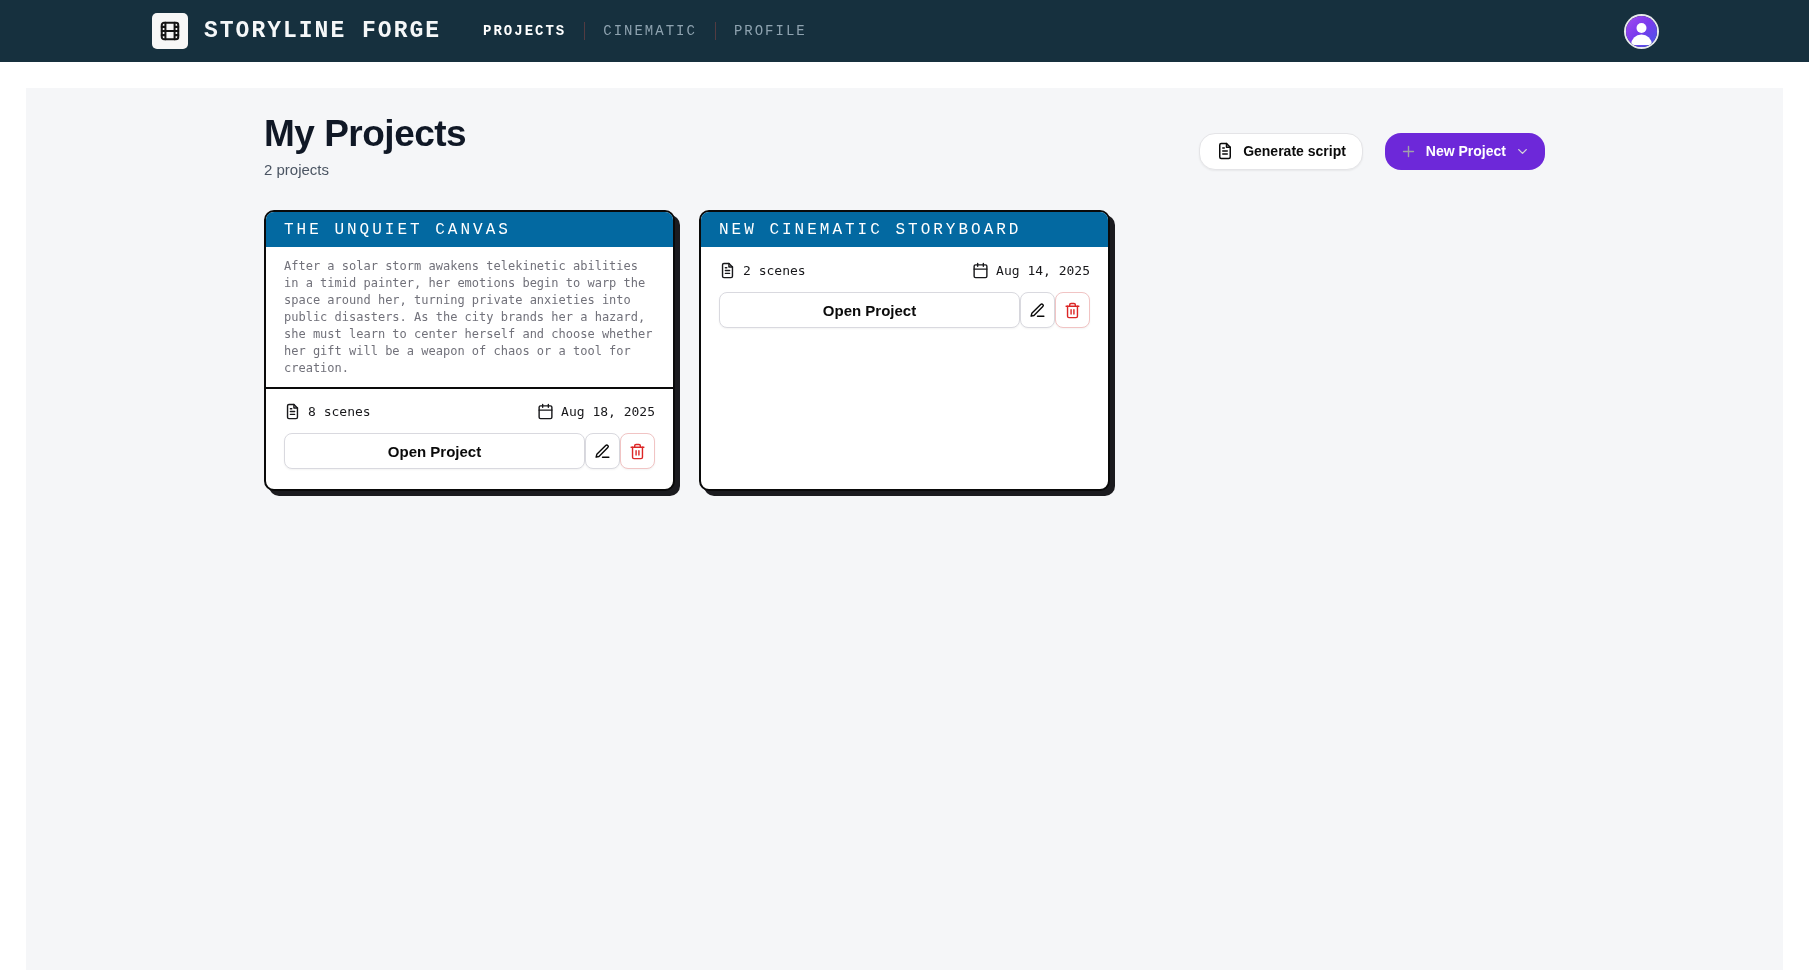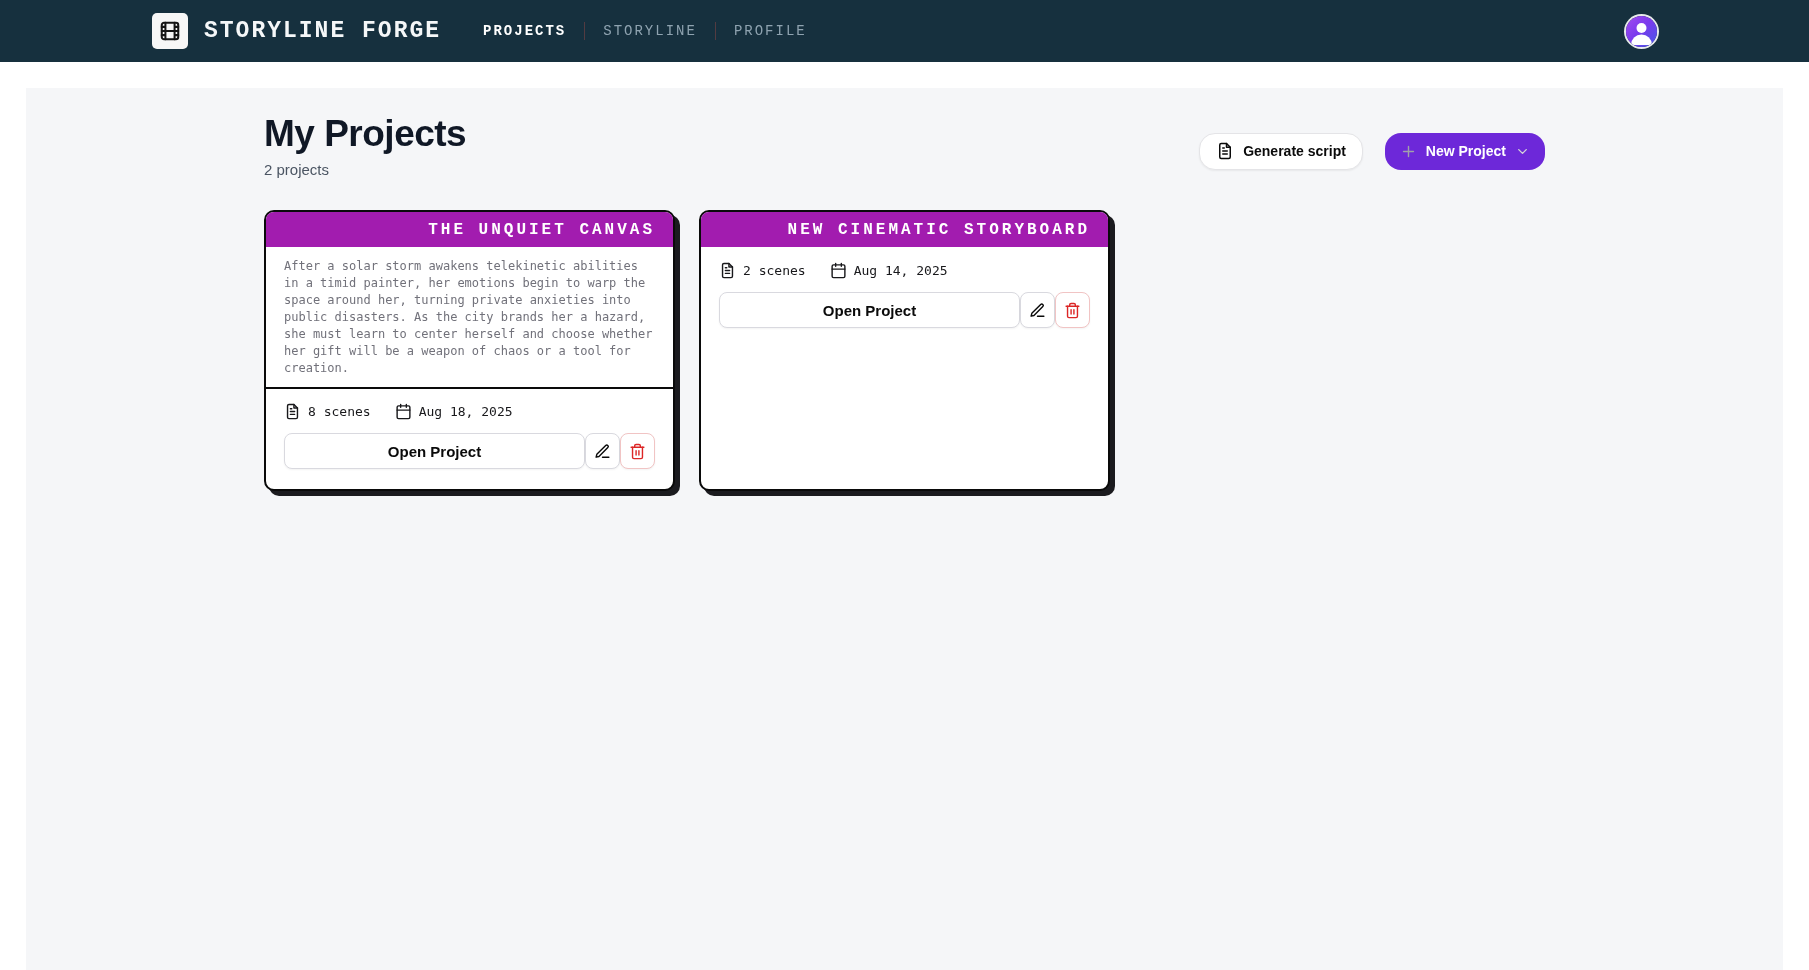--- a/index.html
+++ b/index.html
@@ -29,25 +29,25 @@
   .actions { display:flex; gap:10px; margin-top:11px; }
   .btn { height:37px; border-radius:16px; display:flex; align-items:center; justify-content:center; gap:9px; font-size:14px; font-weight:700; cursor:pointer; border:1px solid transparent; }
   .btn-light { background:#ffffff; border-color:#e4e4e7; color:#0a0a0a; padding:0 16px; box-shadow:0 1px 2px rgba(0,0,0,.06); }
   .btn-dark { background:#6d28d9; color:#ffffff; padding:12px 14px;margin-left:12px; }
   .btn-dark .plus { color:#a1a1aa; }
   .btn-dark .chev { color:#d4d4d8; }
 
   
   .cards { margin-top:32px; display:grid; grid-template-columns:repeat(3, 411px); gap:24px; }
   .card { width:411px; height:281px; background:#ffffff; border:2px solid #0a0a0a; border-radius:10px; box-shadow:5px 5px 0 0 #1b1b1f; overflow:hidden; display:flex; flex-direction:column; }
-  .card-header { background:#a21caf; color:#ffffff; padding:9px 18px 8px; font-family:"Liberation Mono", monospace; font-weight:700; font-size:16px; letter-spacing:3px; white-space:nowrap;text-align:right; }
+  .card-header { background:#0369a1; color:#ffffff; padding:9px 18px 8px; font-family:"Liberation Mono", monospace; font-weight:400; font-size:16px; letter-spacing:3px; white-space:nowrap; }
   .card-desc { padding:11px 18px 10px; font-family:"DejaVu Sans Mono", monospace; font-size:12px; line-height:17px; color:#71717a; border-bottom:2px solid #0a0a0a; }
   .card-footer { padding:14px 18px; }
   .card-body { padding:15px 18px; }
-  .meta-row { display:flex; align-items:center; gap:24px; font-family:"DejaVu Sans Mono", monospace; font-size:13px; color:#18181b; }
+  .meta-row { display:flex; align-items:center; gap:24px; font-family:"DejaVu Sans Mono", monospace; font-size:13px; color:#18181b;justify-content:space-between; }
   .meta-item { display:flex; align-items:center; gap:7px; }
   .btn-row { margin-top:13px; display:flex; gap:0; }
   .open-btn { flex:1; height:36px; background:#ffffff; border:1px solid #d9d9df; border-radius:8px; font-size:15px; font-weight:700; color:#0a0a0a; display:flex; align-items:center; justify-content:center; cursor:pointer; box-shadow:0 1px 2px rgba(0,0,0,.05); }
   .icon-btn { width:35px; height:36px; background:#ffffff; border:1px solid #d9d9df; border-radius:8px; display:flex; align-items:center; justify-content:center; cursor:pointer; box-shadow:0 1px 2px rgba(0,0,0,.05); }
   .icon-btn.danger { border-color:#f1c4c4; }
 
   svg { display:block; }
 </style>
 </head>
 <body>
@@ -60,21 +60,21 @@
           <rect x="3" y="3" width="18" height="18" rx="2.5"></rect>
           <path d="M7 3v18M17 3v18M3 7.5h4M3 12h18M3 16.5h4M17 7.5h4M17 16.5h4"></path>
         </svg>
       </span>
     </div>
     <div class="brand">STORYLINE FORGE</div>
 
     <nav class="nav">
       <a class="nav-link active">PROJECTS</a>
       <span class="nav-sep"></span>
-      <a class="nav-link inactive">STORYLINE</a>
+      <a class="nav-link inactive">CINEMATIC</a>
       <span class="nav-sep"></span>
       <a class="nav-link inactive">PROFILE</a>
     </nav>
 
     <div class="avatar">
       <span>
         <svg width="31" height="31" viewBox="0 0 31 31">
           <circle cx="15.5" cy="12" r="5" fill="#ffffff"></circle>
           <path d="M5 29 a10.5 10.5 0 0 1 21 0 z" fill="#ffffff"></path>
         </svg>

